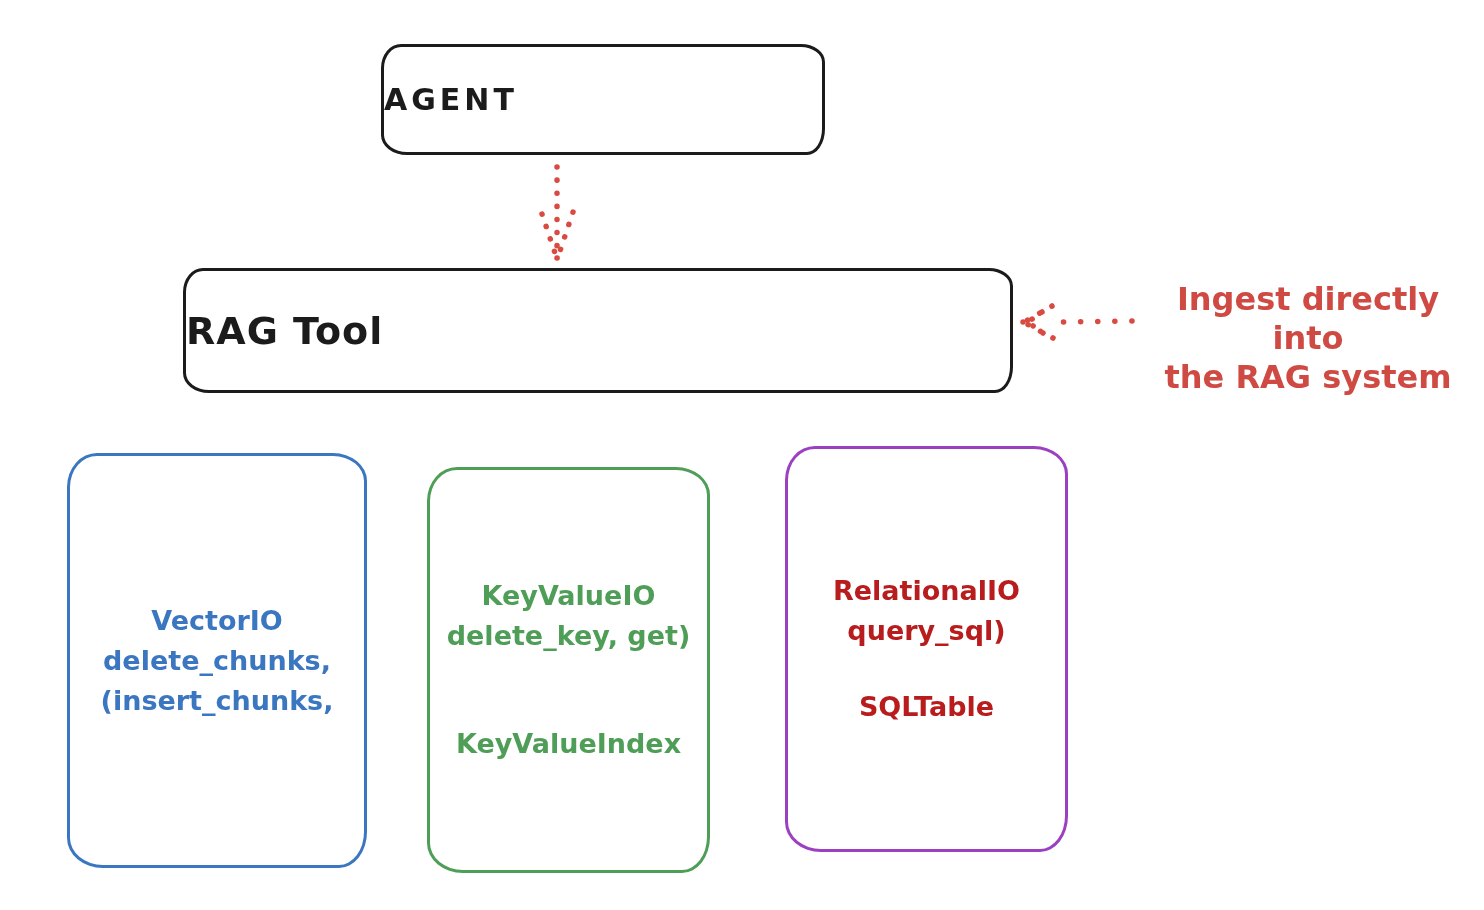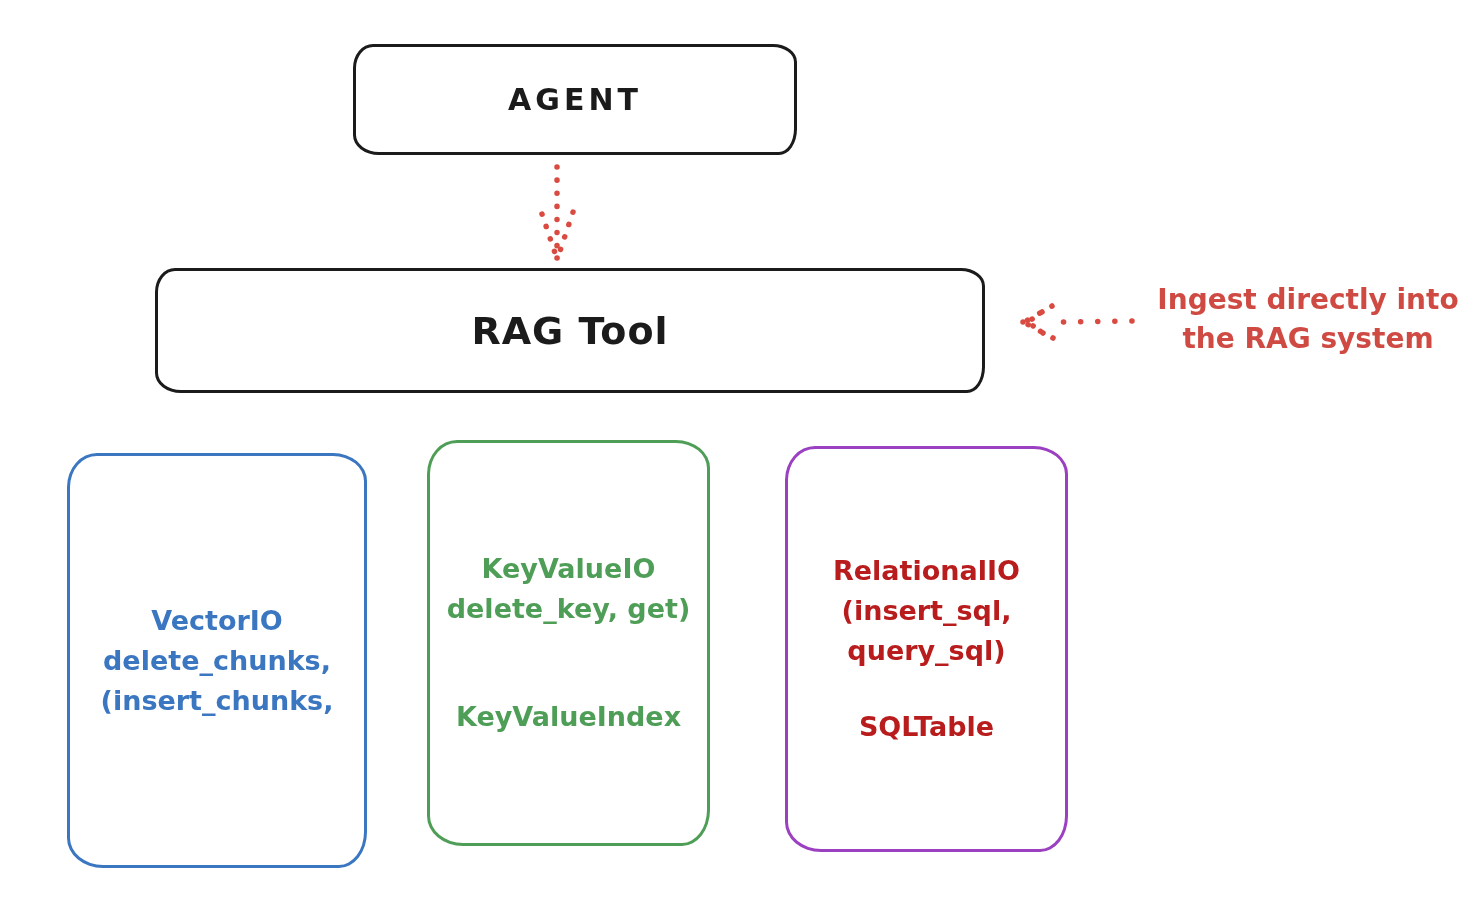--- a/index.html
+++ b/index.html
@@ -17,56 +17,57 @@
     width: 1484px; height: 910px;
     pointer-events: none;
   }
   
   .node {
     position: absolute;
     border: 3.5px solid #1b1b1b;
     border-radius: 20px 24px 18px 26px / 24px 18px 26px 20px;
     display: flex;
     align-items: center;
-    justify-content: center;
+    justify-content: flex-start;
     background: #ffffff;
     box-sizing: border-box;
+    margin-left: 28px;
   }
   .node-agent { left: 353px; top: 44px; width: 444px; height: 111px; }
   .node-rag   { left: 155px; top: 268px; width: 830px; height: 125px; }
   .node-agent .label {
     font-size: 30px; font-weight: 700; letter-spacing: 4px; color: #1b1b1b;
   }
   .node-rag .label {
     font-size: 38px; font-weight: 600; letter-spacing: 1px; color: #1b1b1b;
   }
   .annotation {
     position: absolute;
     left: 1140px; top: 280px; width: 336px;
     text-align: center;
-    font-size: 28px; font-weight: 700; line-height: 39px;
+    font-size: 32px; font-weight: 700; line-height: 39px;
     color: #cf4a42;
   }
   .store {
     position: absolute;
     border: 3.5px solid;
     border-radius: 30px 34px 28px 36px / 34px 28px 36px 30px;
     display: flex;
     flex-direction: column;
     align-items: center;
     justify-content: center;
     text-align: center;
     background: #ffffff;
     box-sizing: border-box;
     font-size: 27px;
     font-weight: 600;
     line-height: 40px;
   }
   .store-vector     { left: 67px;  top: 453px; width: 300px; height: 415px; border-color: #3b76c1; color: #3b76c1; }
-  .store-keyvalue   { left: 427px; top: 440px; width: 283px; height: 406px; border-color: #4f9e57; color: #4f9e57; gap: 32px; }
+  .store-keyvalue   { left: 427px; top: 467px; width: 283px; height: 406px; border-color: #4f9e57; color: #4f9e57; gap: 32px; }
   .store-relational { left: 785px; top: 446px; width: 283px; height: 406px; border-color: #9c40c2; color: #b91c1c; }
   .index-label { margin-top: 36px; }
 </style>
 </head>
 <body>
 
 <div class="canvas">
 
   <svg class="overlay" viewBox="0 0 1484 910" fill="none" stroke="#d94b41" stroke-width="5.5" stroke-linecap="round">
 
@@ -112,19 +113,18 @@
     <div>
       <div>KeyValueIO</div>
       <div>delete_key, get)</div>
     </div>
     <div class="index-label">KeyValueIndex</div>
   </div>
 
   <div class="store store-relational">
     <div>
       <div>RelationalIO</div>
-      <div>(insert_sql,</div>
       <div>query_sql)</div>
     </div>
     <div class="index-label">SQLTable</div>
   </div>
 
 </div>
 
 </body></html>

